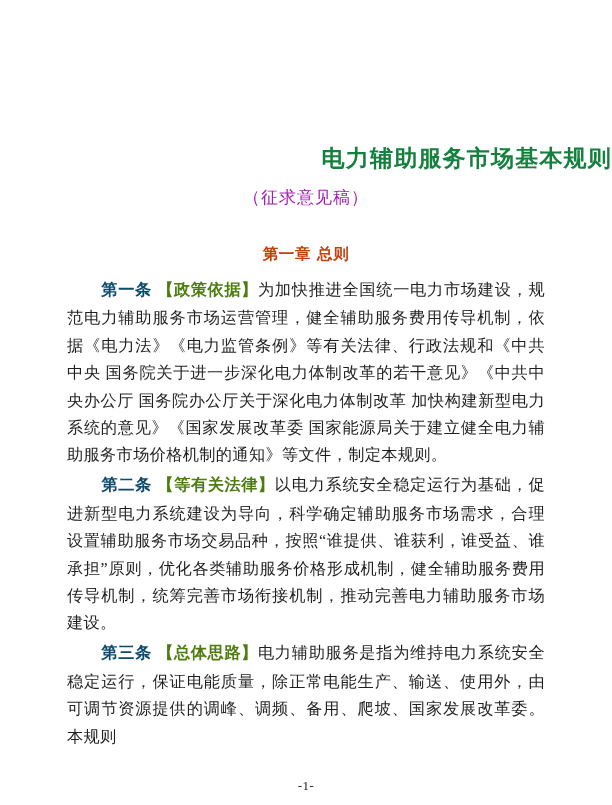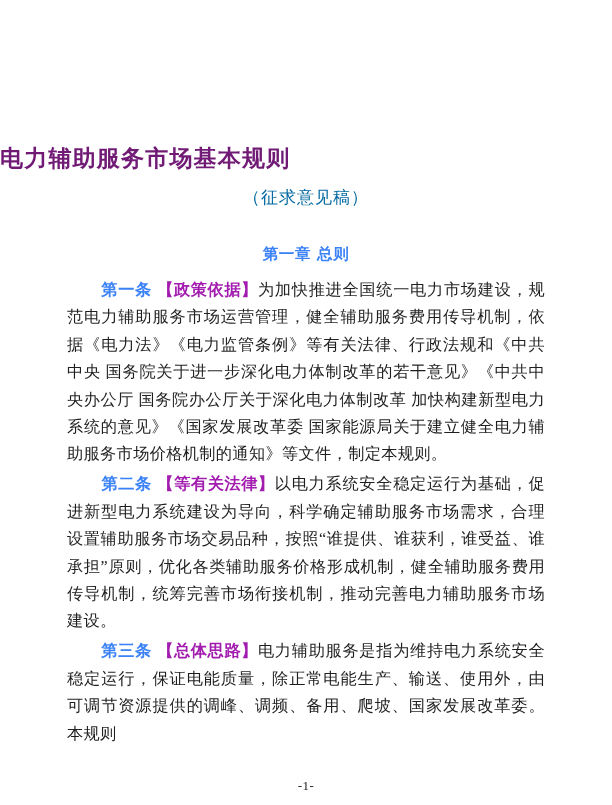--- a/index.html
+++ b/index.html
@@ -22,53 +22,53 @@
     height: 805px;
     box-sizing: border-box;
   }
 
   
   .doc-title {
     position: absolute;
     left: 0;
     right: 0;
     top: 143px;
-    text-align: left;
+    text-align: right;
     font-size: 23px;
     font-weight: bold;
     letter-spacing: 1.2px;
     line-height: 30px;
-    color: #701a75;
+    color: #15803d;
     font-family: "DejaVu Serif", "Liberation Serif", serif;
   }
 
   .doc-subtitle {
     position: absolute;
     left: 0;
     right: 0;
     top: 186px;
     text-align: center;
     font-size: 17px;
     letter-spacing: 1px;
     line-height: 24px;
-    color: #0369a1;
+    color: #a21caf;
   }
 
   
   .chapter-heading {
     position: absolute;
     left: 0;
     right: 0;
     top: 243px;
     text-align: center;
     font-size: 15.5px;
     font-weight: bold;
     letter-spacing: 0.6px;
     line-height: 22px;
-    color: #3b82f6;
+    color: #c2410c;
     font-family: "DejaVu Sans", "Liberation Sans", sans-serif;
   }
 
   
   .body-area {
     position: absolute;
     left: 67px;
     top: 276px;
     width: 478px;
   }
@@ -81,33 +81,33 @@
     text-justify: inter-character;
     margin: 0 0 1.5px 0;
     color: #1f1f1f;
     text-indent: 0;
   }
 
   .article .lead {
     font-weight: bold;
     font-family: "DejaVu Sans", "Liberation Sans", sans-serif;
     letter-spacing: 0.3px;
-    color: #3b82f6;
+    color: #0c4a6e;
   }
 
   .article .indent {
     display: inline-block;
     width: 34px;
   }
 
   .article .tag {
     font-weight: bold;
-    font-family: Liberation Sans, sans-serif;
+    font-family: Liberation Mono, monospace;
     letter-spacing: 0.2px;
-    color: #a21caf;
+    color: #4d7c0f;
   }
 
   .article .gap {
     display: inline-block;
     width: 5px;
   }
 
   
   .page-footer {
     position: absolute;

